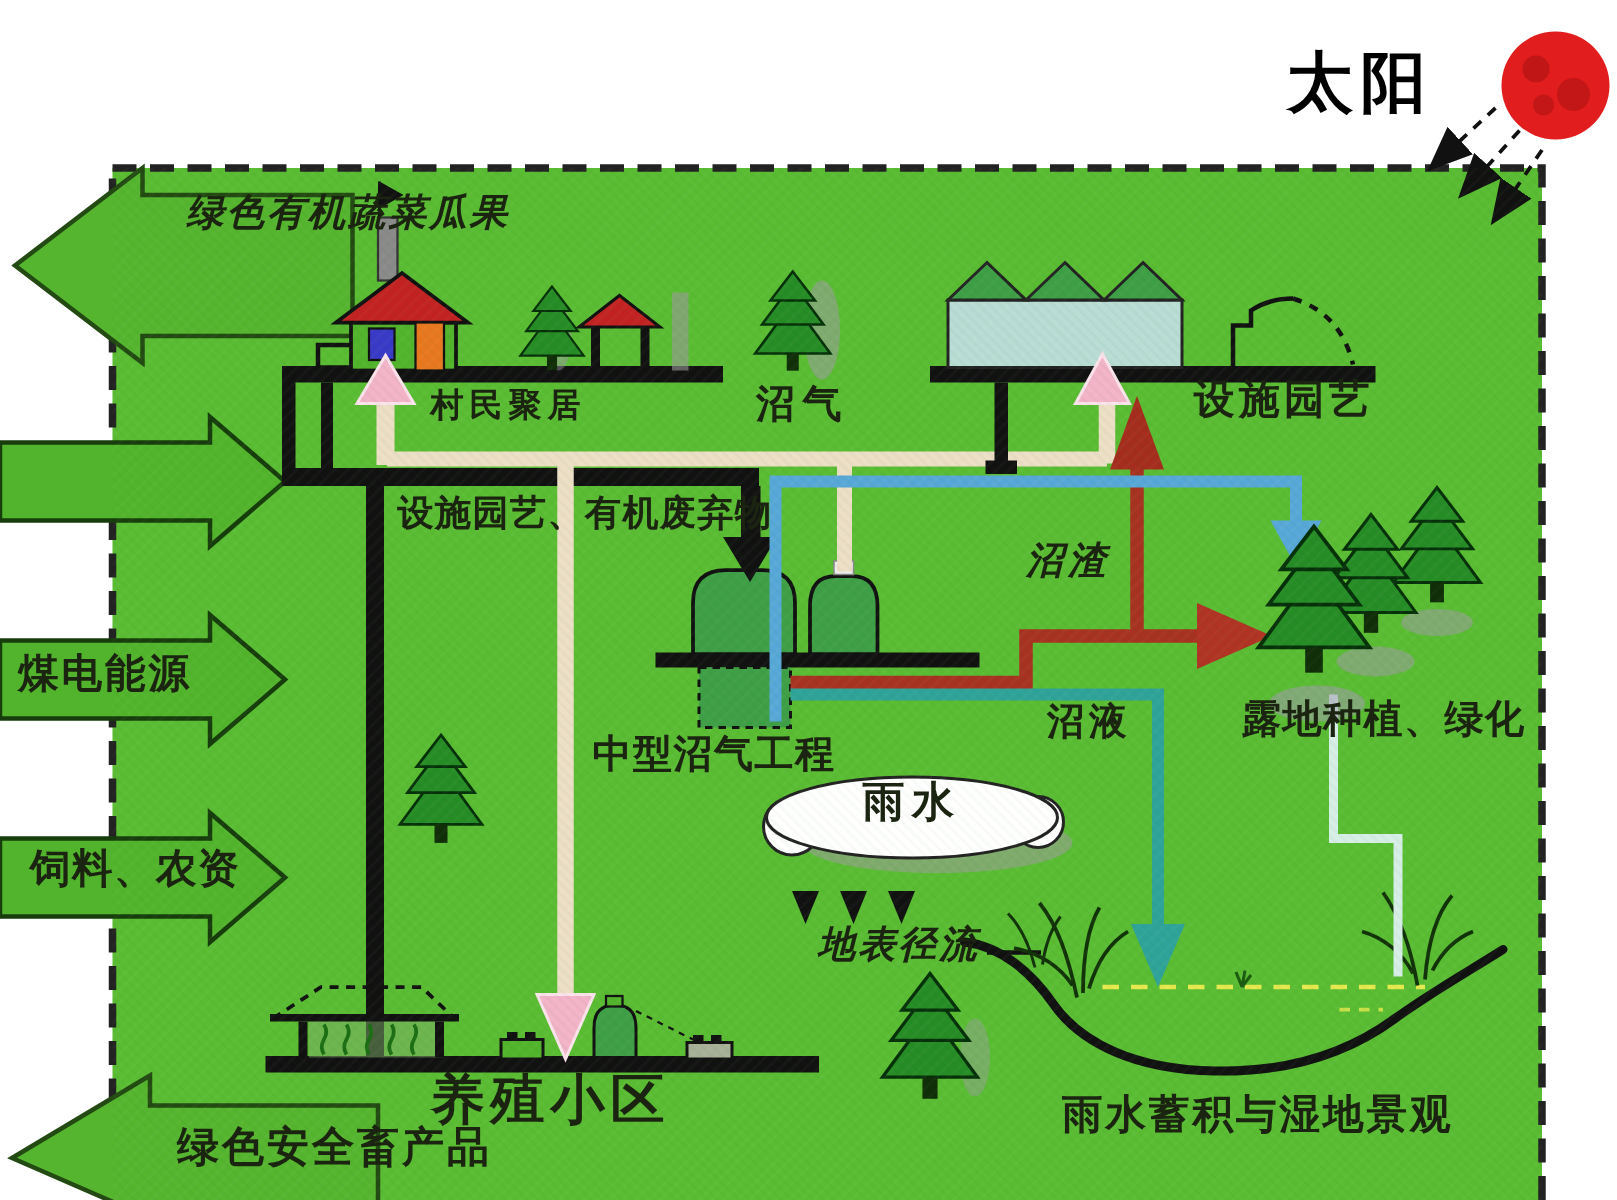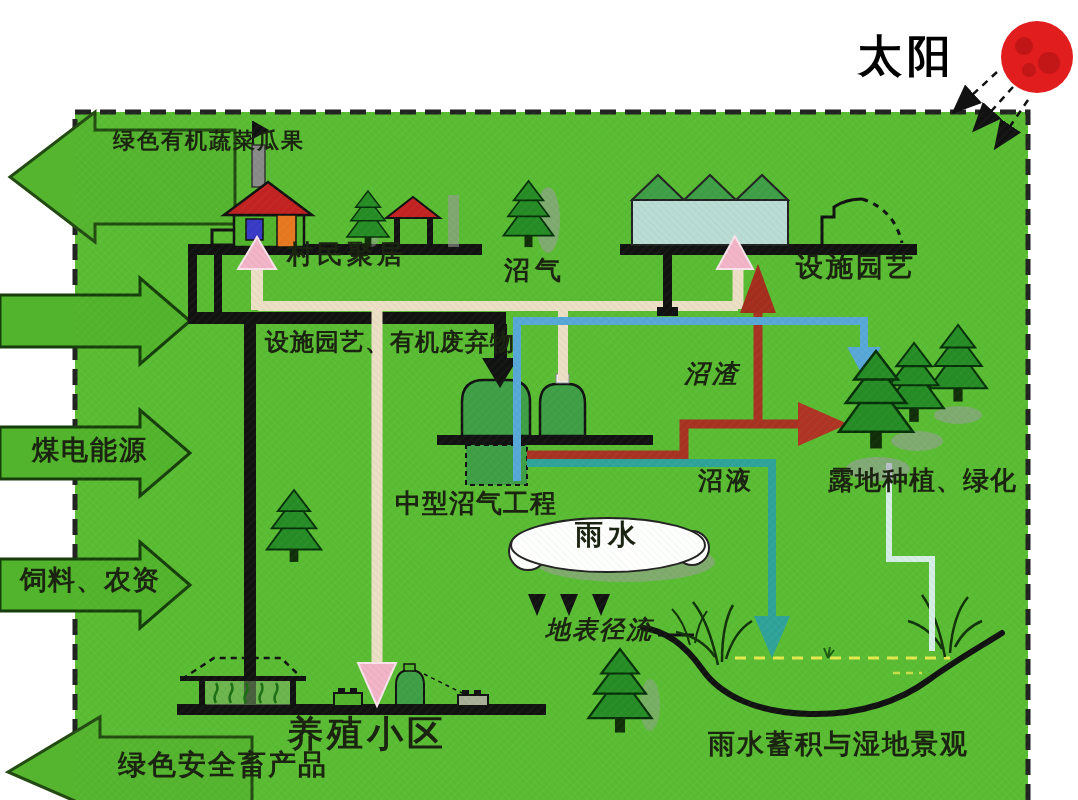--- a/index.html
+++ b/index.html
@@ -218,26 +218,26 @@
     <line x1="1013" y1="70" x2="977" y2="110" stroke="#111" stroke-width="2.5" stroke-dasharray="7 6" marker-end="url(#rayhead)"></line>
     <line x1="1028" y1="83" x2="998" y2="127" stroke="#111" stroke-width="2.5" stroke-dasharray="7 6" marker-end="url(#rayhead)"></line>
   </g>
 
   <rect x="0" y="793" width="1078" height="5" fill="#111"></rect>
 </svg>
 
 <div class="texture"></div>
 
 <div class="lbl" style="left:858px;top:16px;font-size:44px;letter-spacing:5px;color:#000;">太阳</div>
-<div class="lbl" style="left:113px;top:112px;font-size:22px;letter-spacing:2px;">绿色有机蔬菜瓜果</div>
-<div class="lbl" style="left:287px;top:224px;font-size:26px;letter-spacing:4px;">村民聚居</div>
+<div class="lbl" style="left:124px;top:112px;font-size:25px;letter-spacing:2px;font-style:italic;">绿色有机蔬菜瓜果</div>
+<div class="lbl" style="left:287px;top:242px;font-size:22px;letter-spacing:4px;">村民聚居</div>
 <div class="lbl" style="left:504px;top:240px;font-size:26px;letter-spacing:5px;">沼气</div>
 <div class="lbl" style="left:796px;top:236px;font-size:27px;letter-spacing:3px;">设施园艺</div>
 <div class="lbl" style="left:265px;top:313px;font-size:24px;letter-spacing:1px;">设施园艺、有机废弃物</div>
-<div class="lbl" style="left:32px;top:419px;font-size:27px;letter-spacing:2px;">煤电能源</div>
+<div class="lbl" style="left:12px;top:419px;font-size:27px;letter-spacing:2px;">煤电能源</div>
 <div class="lbl" style="left:684px;top:344px;font-size:25px;letter-spacing:3px;font-style:italic;">沼渣</div>
 <div class="lbl" style="left:698px;top:451px;font-size:25px;letter-spacing:3px;">沼液</div>
 <div class="lbl" style="left:395px;top:473px;font-size:26px;letter-spacing:1px;">中型沼气工程</div>
 <div class="lbl" style="left:828px;top:450px;font-size:26px;letter-spacing:1px;">露地种植、绿化</div>
 <div class="lbl" style="left:575px;top:503px;font-size:28px;letter-spacing:5px;z-index:6;">雨水</div>
 <div class="lbl" style="left:20px;top:549px;font-size:27px;letter-spacing:1px;">饲料、农资</div>
 <div class="lbl" style="left:545px;top:600px;font-size:25px;letter-spacing:2px;font-style:italic;">地表径流</div>
 <div class="lbl" style="left:287px;top:698px;font-size:36px;letter-spacing:4px;text-align:center;">养殖小区</div>
 <div class="lbl" style="left:708px;top:713px;font-size:27px;letter-spacing:2px;">雨水蓄积与湿地景观</div>
 <div class="lbl" style="left:118px;top:733px;font-size:28px;letter-spacing:2px;">绿色安全畜产品</div>

